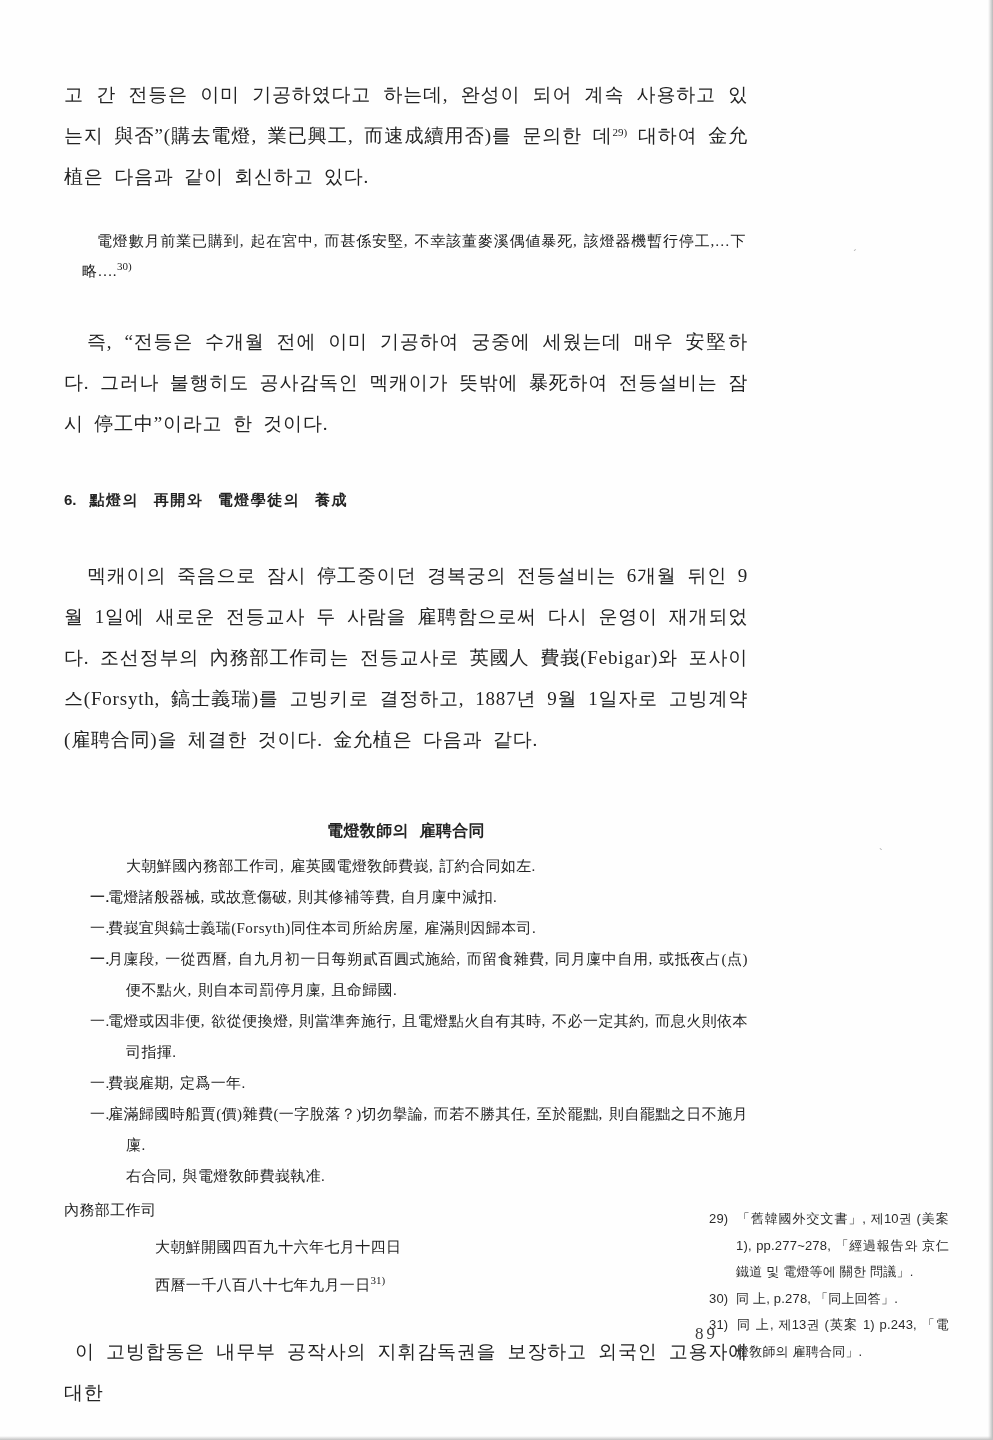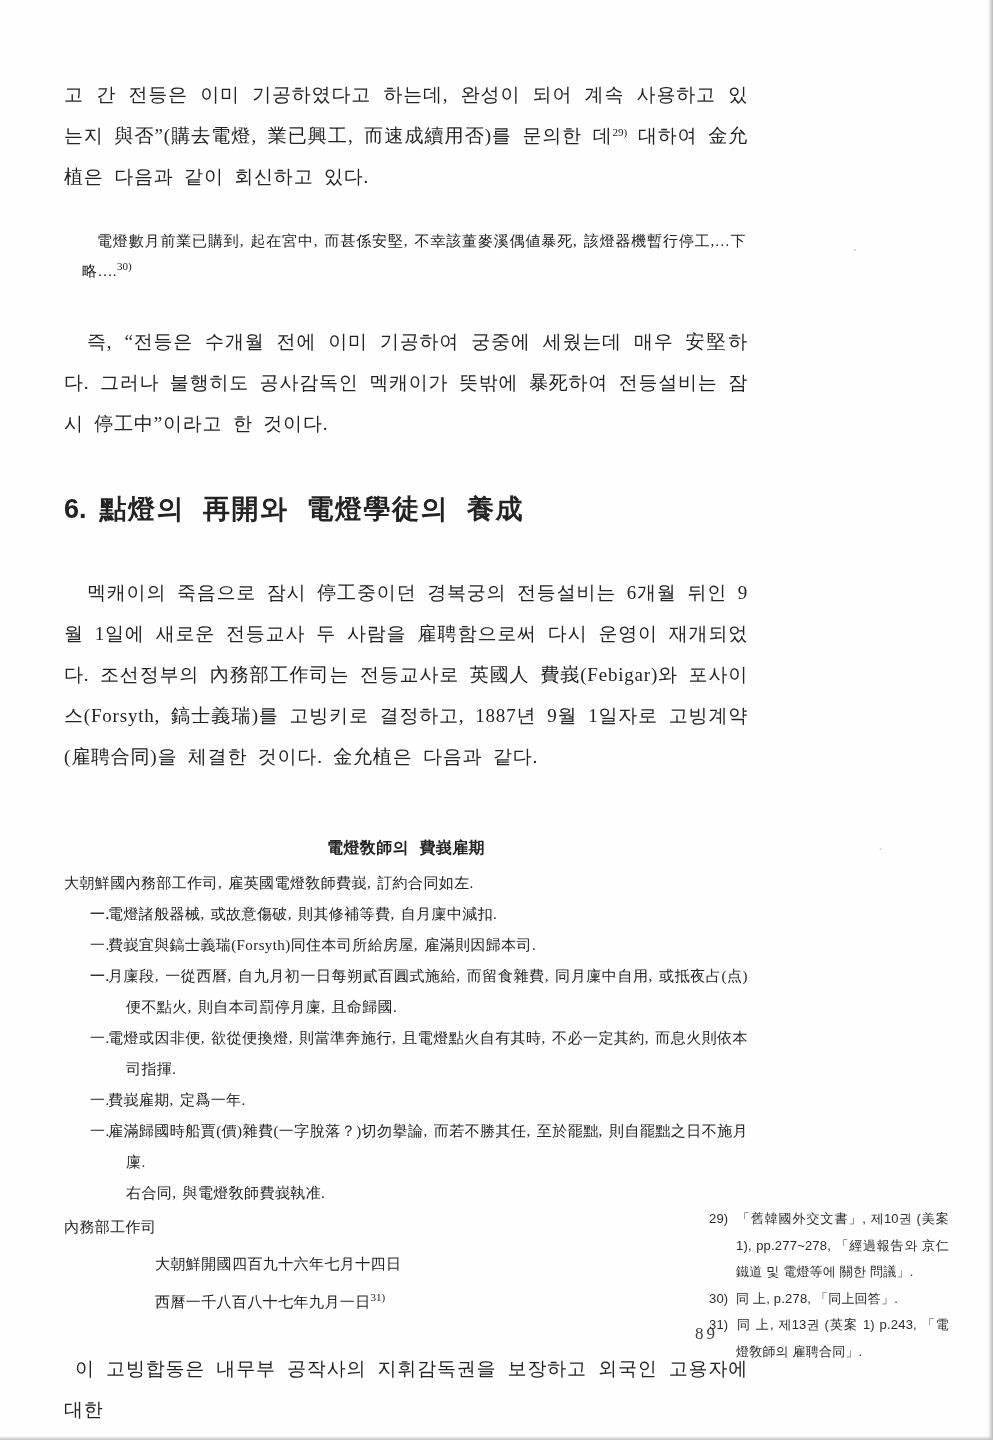--- a/index.html
+++ b/index.html
@@ -26,27 +26,27 @@
   .quote{
     margin:29px 2px 0 18px;
     font-size:15px;line-height:30px;
     text-align:justify;letter-spacing:0.4px;word-spacing:2px;
     text-indent:15px;
   }
   .para2{margin-top:35px;}
   .heading{
     margin:47px 0 6px 0;
     font-family:"Liberation Sans","DejaVu Sans",sans-serif;
-    font-weight:700;font-size:27px;letter-spacing:1.5px;word-spacing:9px;
+    font-weight:700;font-size:15px;letter-spacing:1.5px;word-spacing:9px;
   }
   .heading .h-num{margin-right:13px;letter-spacing:0;}
   .para3{margin-top:45px;}
   .contract{font-size:15px;line-height:31px;letter-spacing:0.4px;word-spacing:2px;}
   .c-title{margin-top:55px;text-align:center;font-weight:700;font-size:16px;word-spacing:6px;}
-  .c-preamble{margin-top:5px;}
+  .c-preamble{margin-top:5px;margin-left:62px;}
   .c-item{position:relative;padding-left:62px;text-indent:-18px;text-align:justify;}
   .c-marker{position:absolute;left:26px;top:0;text-indent:0;}
   .c-closing{margin-left:62px;}
   .c-signer{margin-top:3px;}
   .c-date{margin-left:91px;margin-top:4px;line-height:34px;}
   .para4{margin-top:29px;text-indent:11px;}
   .footnotes{
     position:absolute;left:709px;top:1206px;width:240px;
     font-family:"Liberation Sans","DejaVu Sans",sans-serif;
     font-size:13px;line-height:26.5px;letter-spacing:0.2px;
@@ -73,21 +73,21 @@
 
     <p class="quote"><span>電燈數月前業已購到, 起在宮中, 而甚係安堅, 不幸該董麥溪偶値暴死, 該燈器機暫行停工,…下略….</span><sup>30)</sup></p>
 
     <p class="para indent para2">즉, “전등은 수개월 전에 이미 기공하여 궁중에 세웠는데 매우 安堅하다. 그러나 불행히도 공사감독인 멕캐이가 뜻밖에 暴死하여 전등설비는 잠시 停工中”이라고 한 것이다.</p>
 
     <h2 class="heading"><span class="h-num">6.</span><span>點燈의 再開와 電燈學徒의 養成</span></h2>
 
     <p class="para indent para3">멕캐이의 죽음으로 잠시 停工중이던 경복궁의 전등설비는 6개월 뒤인 9월 1일에 새로운 전등교사 두 사람을 雇聘함으로써 다시 운영이 재개되었다. 조선정부의 內務部工作司는 전등교사로 英國人 費峩(Febigar)와 포사이스(Forsyth, 鎬士義瑞)를 고빙키로 결정하고, 1887년 9월 1일자로 고빙계약(雇聘合同)을 체결한 것이다. 金允植은 다음과 같다.</p>
 
     <div class="contract">
-      <div class="c-title">電燈敎師의 費峩雇期</div>
+      <div class="c-title">電燈敎師의 雇聘合同</div>
       <div class="c-preamble">大朝鮮國內務部工作司, 雇英國電燈敎師費峩, 訂約合同如左.</div>
 
       <div class="c-item"><span class="c-marker">一.</span></div>
       <div class="c-item"><span class="c-marker">一.</span><span>電燈諸般器械, 或故意傷破, 則其修補等費, 自月廩中減扣.</span></div>
       <div class="c-item"><span class="c-marker">一.</span><span>費峩宜與鎬士義瑞(Forsyth)同住本司所給房屋, 雇滿則因歸本司.</span></div>
       <div class="c-item"><span class="c-marker">一.</span></div>
       <div class="c-item"><span class="c-marker">一.</span><span>月廩段, 一從西曆, 自九月初一日每朔貳百圓式施給, 而留食雜費, 同月廩中自用, 或抵夜占(点)便不點火, 則自本司罰停月廩, 且命歸國.</span></div>
       <div class="c-item"><span class="c-marker">一.</span><span>電燈或因非便, 欲從便換燈, 則當準奔施行, 且電燈點火自有其時, 不必一定其約, 而息火則依本司指揮.</span></div>
       <div class="c-item"><span class="c-marker">一.</span><span>費峩雇期, 定爲一年.</span></div>
       <div class="c-item"><span class="c-marker">一.</span><span>雇滿歸國時船賈(價)雜費(一字脫落？)切勿擧論, 而若不勝其任, 至於罷黜, 則自罷黜之日不施月廩.</span></div>

